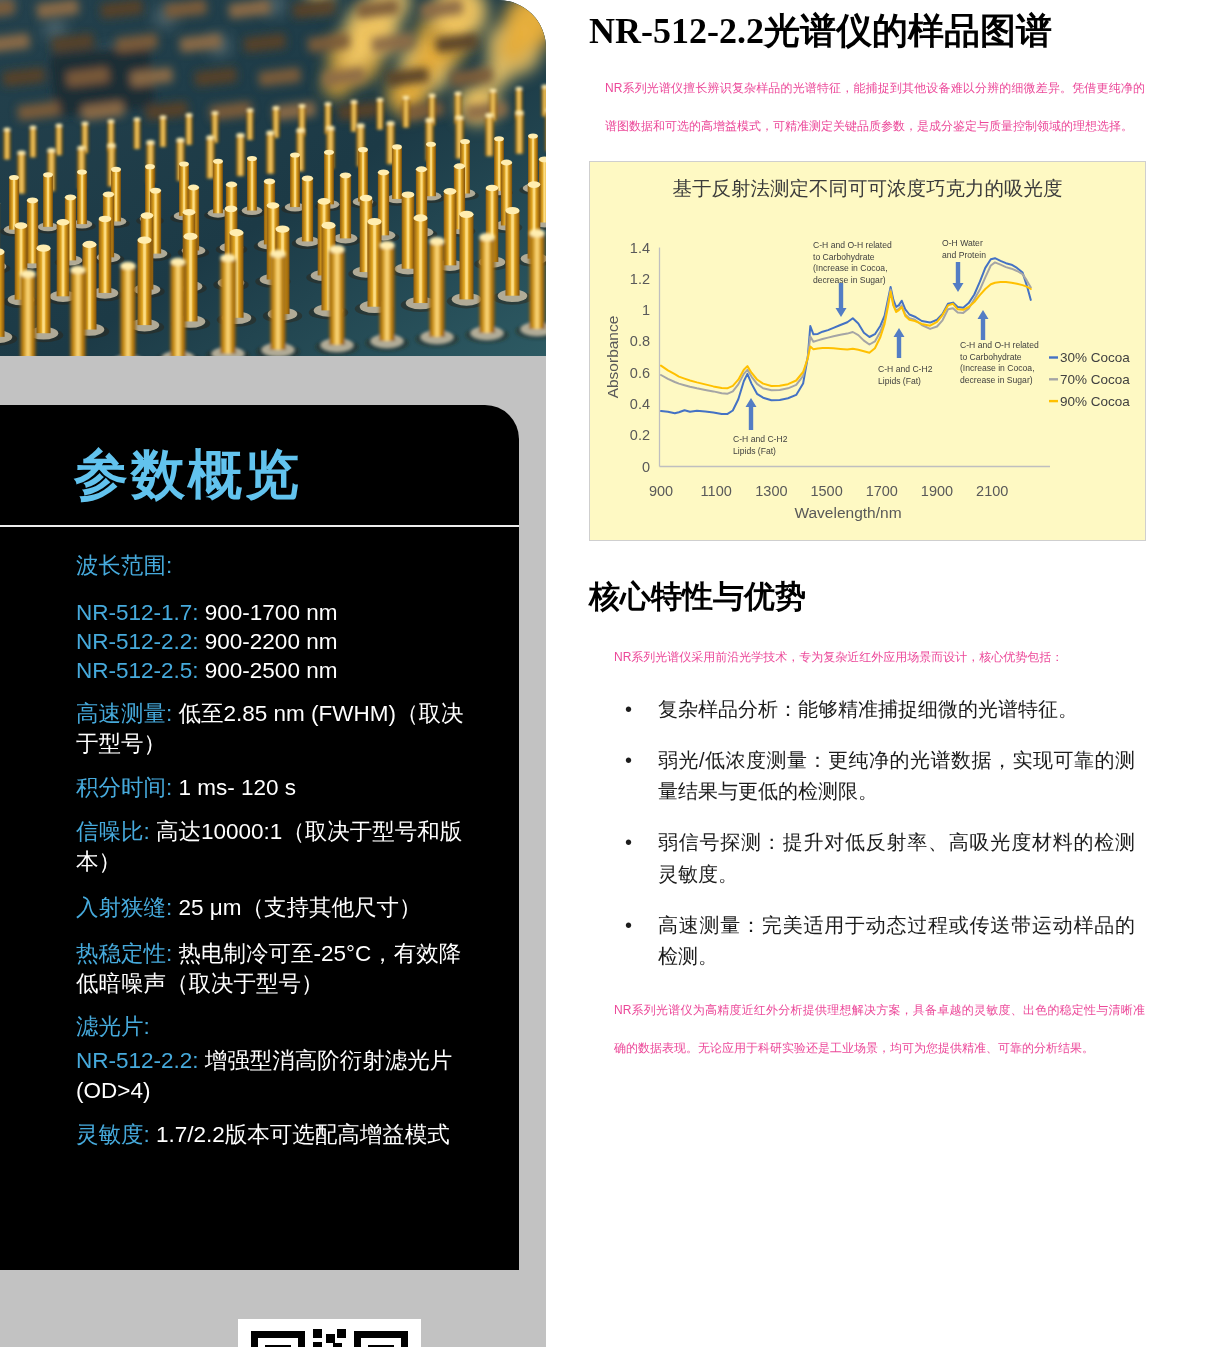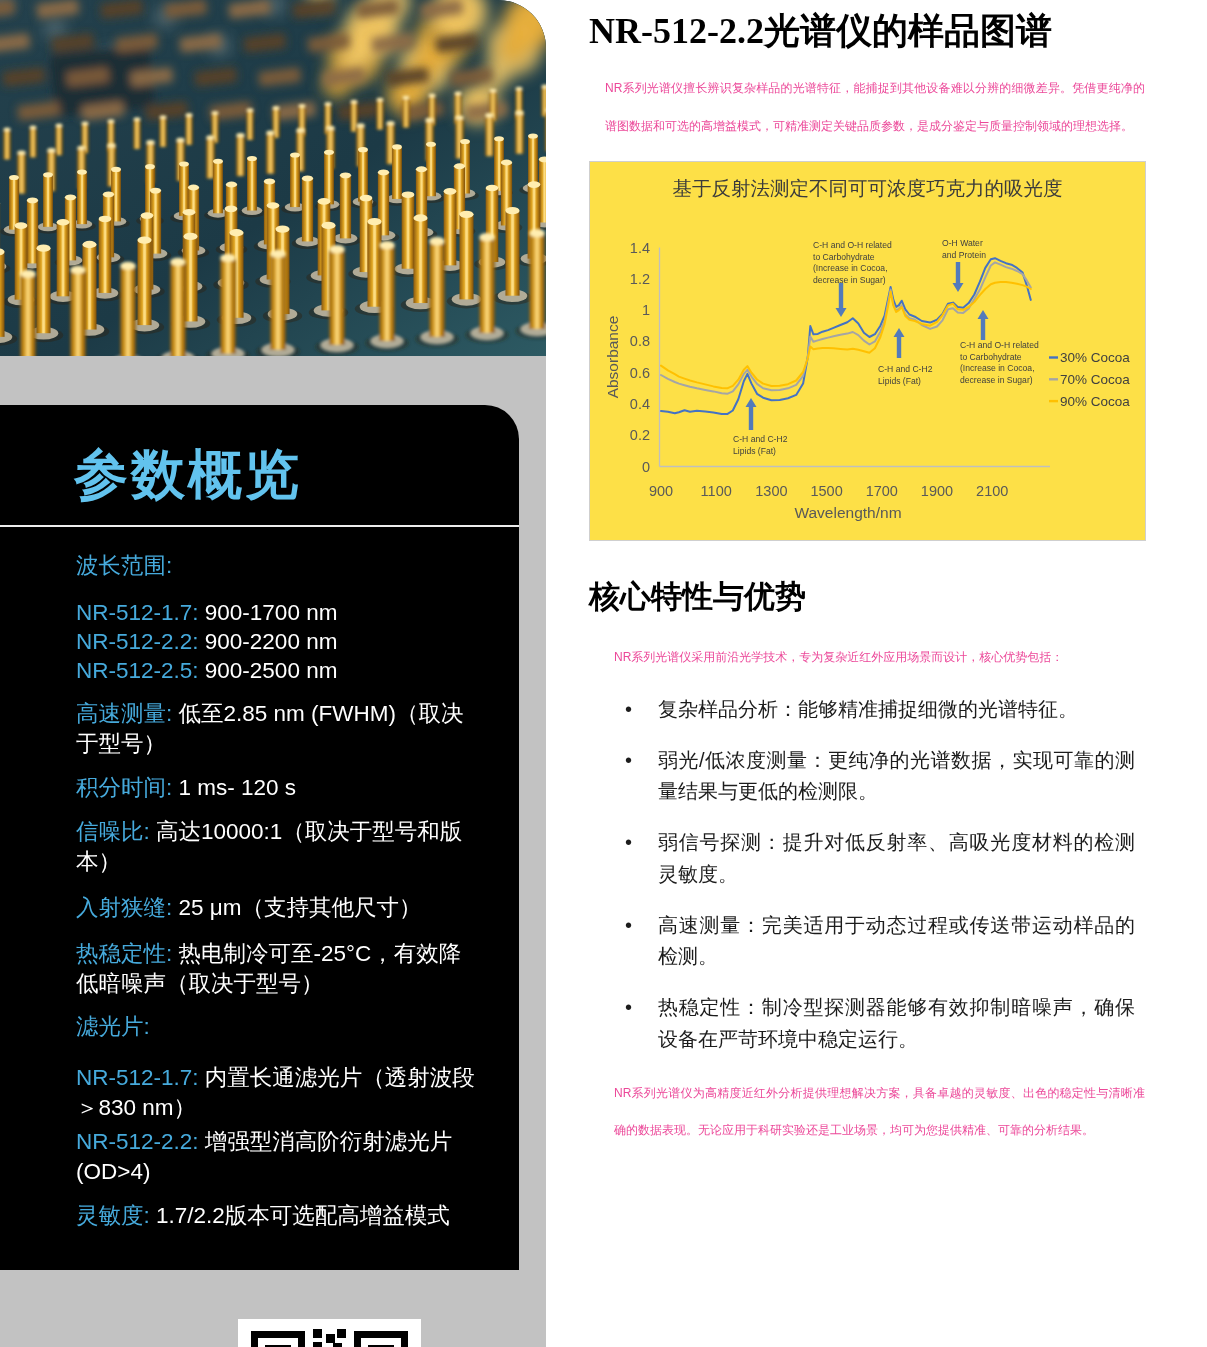--- a/index.html
+++ b/index.html
@@ -16,21 +16,21 @@
   .spec-divider{position:absolute;left:0;top:120px;width:100%;height:2px;background:#ececec;}
   .specs{position:absolute;left:76px;top:146px;right:38px;}
   .spec{font-size:22.5px;line-height:30px;color:#ffffff;}
   .spec.tight{line-height:29px;}
   
   .right-col{position:absolute;left:589px;top:0;width:572px;}
   h1.page-title{font-family:"Liberation Serif","DejaVu Serif",serif;font-size:36px;line-height:46px;
       font-weight:bold;color:#000;margin:8px 0 12px 0;}
   p.body{font-size:12px;line-height:37.5px;color:#ec4899;text-align:justify;margin:16px;}
   p.intro{margin-top:16px;}
-  .chart-card{position:relative;margin-top:12px;width:555px;height:378px;border:1px solid #cfcfcf;background:#fde047;}
+  .chart-card{position:relative;margin-top:12px;width:555px;height:378px;border:1px solid #cfcfcf;background:#fef9c3;}
   .chart-title{position:absolute;top:13px;left:0;width:100%;text-align:center;font-size:19.5px;color:#3b3b3b;}
   .chart-card svg{position:absolute;left:0;top:0;}
   h2.sec-title{font-family:"Liberation Serif","DejaVu Serif",serif;font-size:31px;line-height:40px;
       font-weight:bold;color:#000;margin:36px 0 0 0;}
   p.sec-intro{margin-top:22px;padding-left:9px;}
   ul.features{list-style:none;margin:17px 0 0 0;padding:0 26px 0 0;}
   ul.features li{position:relative;padding-left:69px;font-size:20px;line-height:31.5px;color:#1c1c1c;
       margin-bottom:19.5px;text-align:justify;}
   ul.features li::before{content:"\2022";position:absolute;left:36px;top:0;color:#1c1c1c;}
   p.outro{margin-top:16px;padding-left:9px;}
@@ -657,21 +657,20 @@
         <div class="spec" style="margin-top: 0px;"><span style="color: rgb(70, 170, 220);">波长范围:</span></div>
         <div class="spec tight" style="margin-top: 17px;"><span style="color: rgb(70, 170, 220);">NR-512-1.7:</span> 900-1700 nm</div>
         <div class="spec tight" style="margin-top: 0px;"><span style="color: rgb(70, 170, 220);">NR-512-2.2:</span> 900-2200 nm</div>
         <div class="spec tight" style="margin-top: 0px;"><span style="color: rgb(70, 170, 220);">NR-512-2.5:</span> 900-2500 nm</div>
         <div class="spec" style="margin-top: 14px;"><span style="color: rgb(70, 170, 220);">高速测量:</span> 低至2.85 nm (FWHM)（取决于型号）</div>
         <div class="spec" style="margin-top: 14px;"><span style="color: rgb(70, 170, 220);">积分时间:</span> 1 ms- 120 s</div>
         <div class="spec" style="margin-top: 14px;"><span style="color: rgb(70, 170, 220);">信噪比:</span> 高达10000:1（取决于型号和版本）</div>
         <div class="spec" style="margin-top: 16px;"><span style="color: rgb(70, 170, 220);">入射狭缝:</span> 25 μm（支持其他尺寸）</div>
         <div class="spec" style="margin-top: 16px;"><span style="color: rgb(70, 170, 220);">热稳定性:</span> 热电制冷可至-25°C，有效降低暗噪声（取决于型号）</div>
         <div class="spec" style="margin-top: 13px;"><span style="color: rgb(70, 170, 220);">滤光片:</span></div>
-        <div class="spec" style="margin-top: 21px;"><span style="color: rgb(70, 170, 220);">NR-512-1.7:</span> 内置长通滤光片（透射波段＞830 nm）</div>
         <div class="spec" style="margin-top: 4px;"><span style="color: rgb(70, 170, 220);">NR-512-2.2:</span> 增强型消高阶衍射滤光片 (OD&gt;4)</div>
         <div class="spec" style="margin-top: 14px;"><span style="color: rgb(70, 170, 220);">灵敏度:</span> 1.7/2.2版本可选配高增益模式</div>
       </div>
   </div>
 
   <div class="qr">
     <svg width="183" height="60" viewBox="0 0 183 60">
       <rect x="0" y="0" width="183" height="60" fill="#ffffff"></rect>
       <rect x="13" y="12" width="54" height="54" fill="#000"></rect>
       <rect x="20" y="19" width="40" height="40" fill="#fff"></rect>
@@ -744,18 +743,17 @@
         </svg>
     </div>
 
     <h2 class="sec-title">核心特性与优势</h2>
     <p class="body sec-intro">NR系列光谱仪采用前沿光学技术，专为复杂近红外应用场景而设计，核心优势包括：</p>
     <ul class="features" id="features">
         <li>复杂样品分析：能够精准捕捉细微的光谱特征。</li>
         <li>弱光/低浓度测量：更纯净的光谱数据，实现可靠的测量结果与更低的检测限。</li>
         <li>弱信号探测：提升对低反射率、高吸光度材料的检测灵敏度。</li>
         <li>高速测量：完美适用于动态过程或传送带运动样品的检测。</li>
-        <li>热稳定性：制冷型探测器能够有效抑制暗噪声，确保设备在严苛环境中稳定运行。</li>
       </ul>
     <p class="body outro">NR系列光谱仪为高精度近红外分析提供理想解决方案，具备卓越的灵敏度、出色的稳定性与清晰准确的数据表现。无论应用于科研实验还是工业场景，均可为您提供精准、可靠的分析结果。</p>
   </div>
 
 </div>
 
 </body></html>

